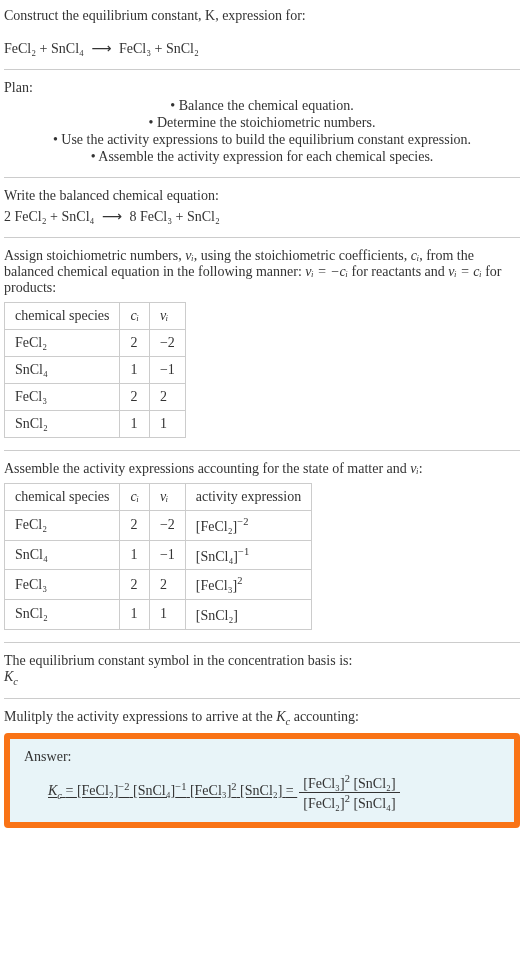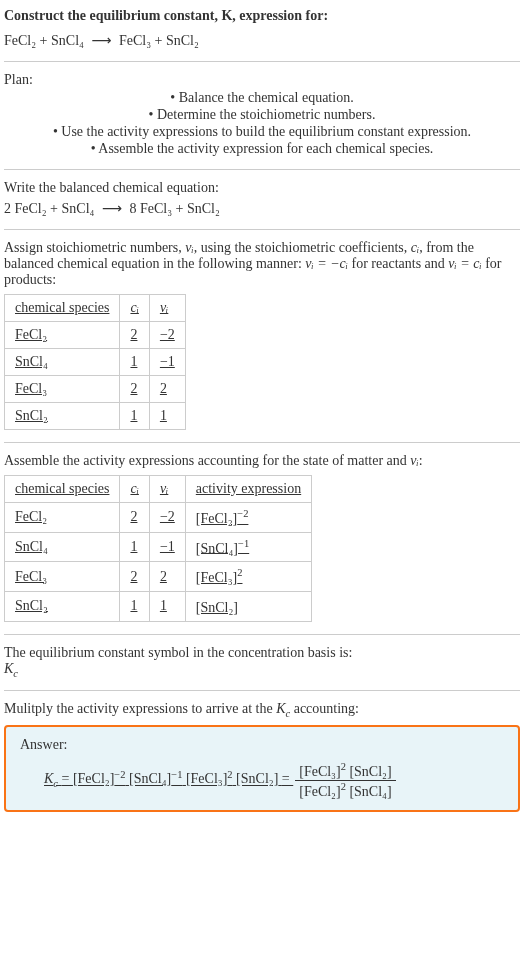--- a/index.html
+++ b/index.html
@@ -12,22 +12,21 @@
       font-size: 14px;
       color: #333;
       background: #fff;
       width: 524px;
       padding: 8px 4px;
     }
     .section {
       margin-bottom: 12px;
     }
     .prompt-line {
-      margin-bottom: 8px;
-      font-weight: bold;
+      margin-bottom: 16px;
     }
     .equation {
       margin: 4px 0 12px 0;
     }
     hr.divider {
       border: none;
       border-top: 1px solid #ccc;
       margin: 8px 0 10px 0;
     }
     .plan-title {
@@ -46,39 +45,38 @@
     }
     table.data-table {
       border-collapse: collapse;
       margin: 6px 0 12px 0;
     }
     table.data-table th, table.data-table td {
       border: 1px solid #ccc;
       padding: 5px 10px;
       text-align: left;
       font-weight: normal;
-      text-decoration: underline;
     }
     table.data-table th {
       background: #fff;
     }
     .subscript {
       font-size: 0.75em;
       vertical-align: sub;
     }
     .superscript {
       font-size: 0.75em;
       vertical-align: super;
     }
     .italic {
       font-style: italic;
     }
     .answer-box {
       background: #e8f4f8;
-      border: 2px solid #f97316;
+      border: 6px solid #f97316;
       border-radius: 4px;
       padding: 10px 14px;
       margin-top: 6px;
     }
     .answer-label {
       margin-bottom: 8px;
     }
     .answer-eq {
       padding-left: 24px;
       text-decoration: underline;

